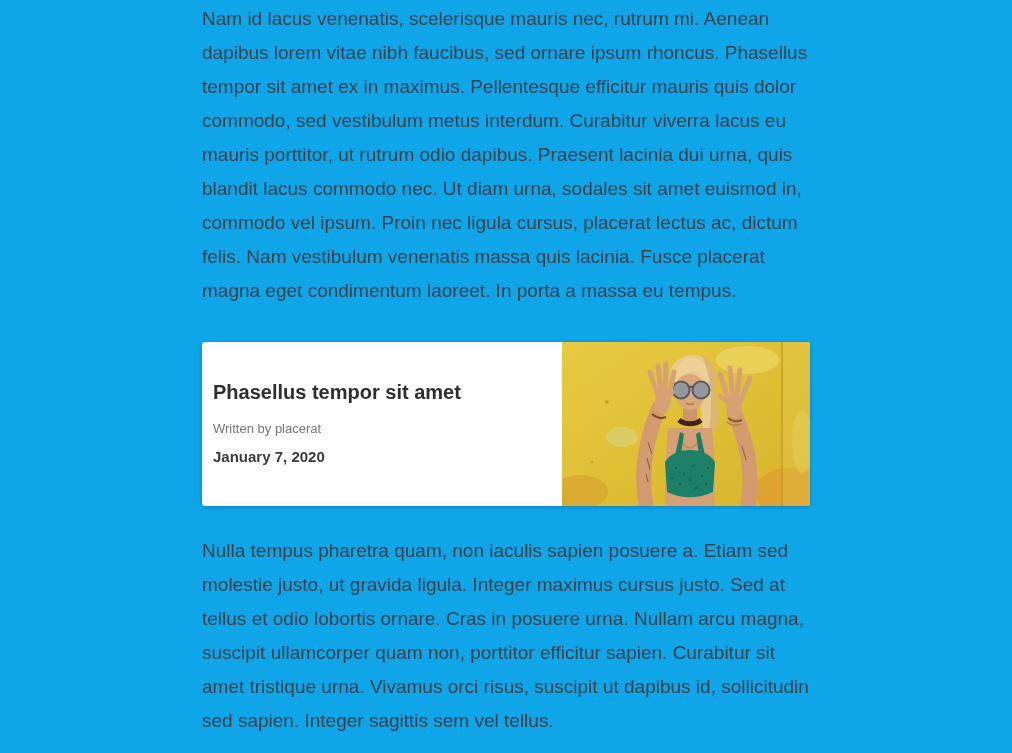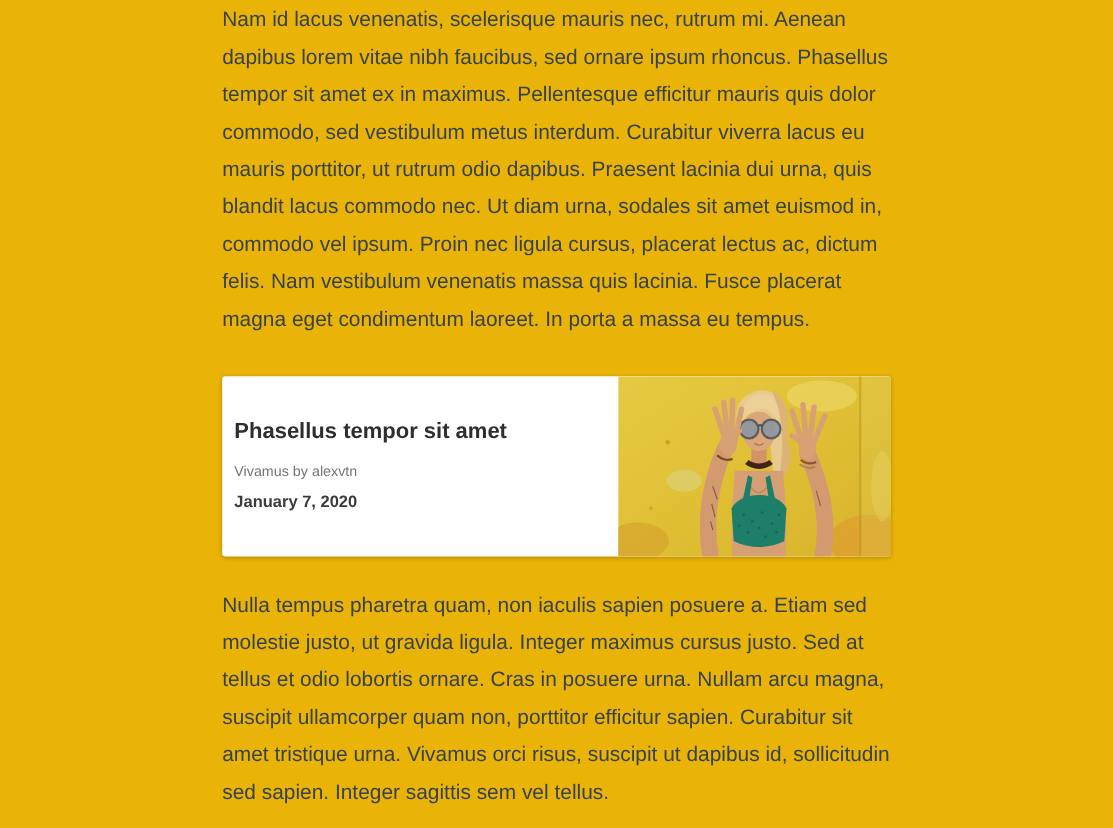--- a/index.html
+++ b/index.html
@@ -4,21 +4,21 @@
 <style>
   html, body { margin: 0; padding: 0; }
   body {
     font-family: "Liberation Sans", "DejaVu Sans", sans-serif;
     background: #d4e4de;
   }
   .viewport {
     width: 1012px;
     height: 753px;
     overflow: hidden;
-    background: #eab308;
+    background: #0ea5e9;
     position: relative;
   }
   .content {
     width: 608px;
     margin: 0 auto;
     padding-top: 2px;
   }
   .body-text {
     font-size: 19px;
     line-height: 34px;
@@ -74,21 +74,21 @@
 <body>
 
 <div class="viewport">
   <main class="content">
 
     <p class="body-text">Nam id lacus venenatis, scelerisque mauris nec, rutrum mi. Aenean dapibus lorem vitae nibh faucibus, sed ornare ipsum rhoncus. Phasellus tempor sit amet ex in maximus. Pellentesque efficitur mauris quis dolor commodo, sed vestibulum metus interdum. Curabitur viverra lacus eu mauris porttitor, ut rutrum odio dapibus. Praesent lacinia dui urna, quis blandit lacus commodo nec. Ut diam urna, sodales sit amet euismod in, commodo vel ipsum. Proin nec ligula cursus, placerat lectus ac, dictum felis. Nam vestibulum venenatis massa quis lacinia. Fusce placerat magna eget condimentum laoreet. In porta a massa eu tempus.</p>
 
     <a class="post-card">
       <div class="post-card-body">
         <h2 class="post-card-title">Phasellus tempor sit amet</h2>
-        <div class="post-card-byline">Vivamus by alexvtn</div>
+        <div class="post-card-byline">Written by placerat</div>
         <div class="post-card-date">January 7, 2020</div>
       </div>
 
       <div class="post-card-image">
         <svg width="248" height="164" viewBox="0 0 248 164" xmlns="http://www.w3.org/2000/svg">
           <defs>
             <linearGradient id="wall" x1="0" y1="0" x2="1" y2="1">
               <stop offset="0" stop-color="#e7ca42"></stop>
               <stop offset="0.55" stop-color="#dfbe33"></stop>
               <stop offset="1" stop-color="#d8b22c"></stop>

